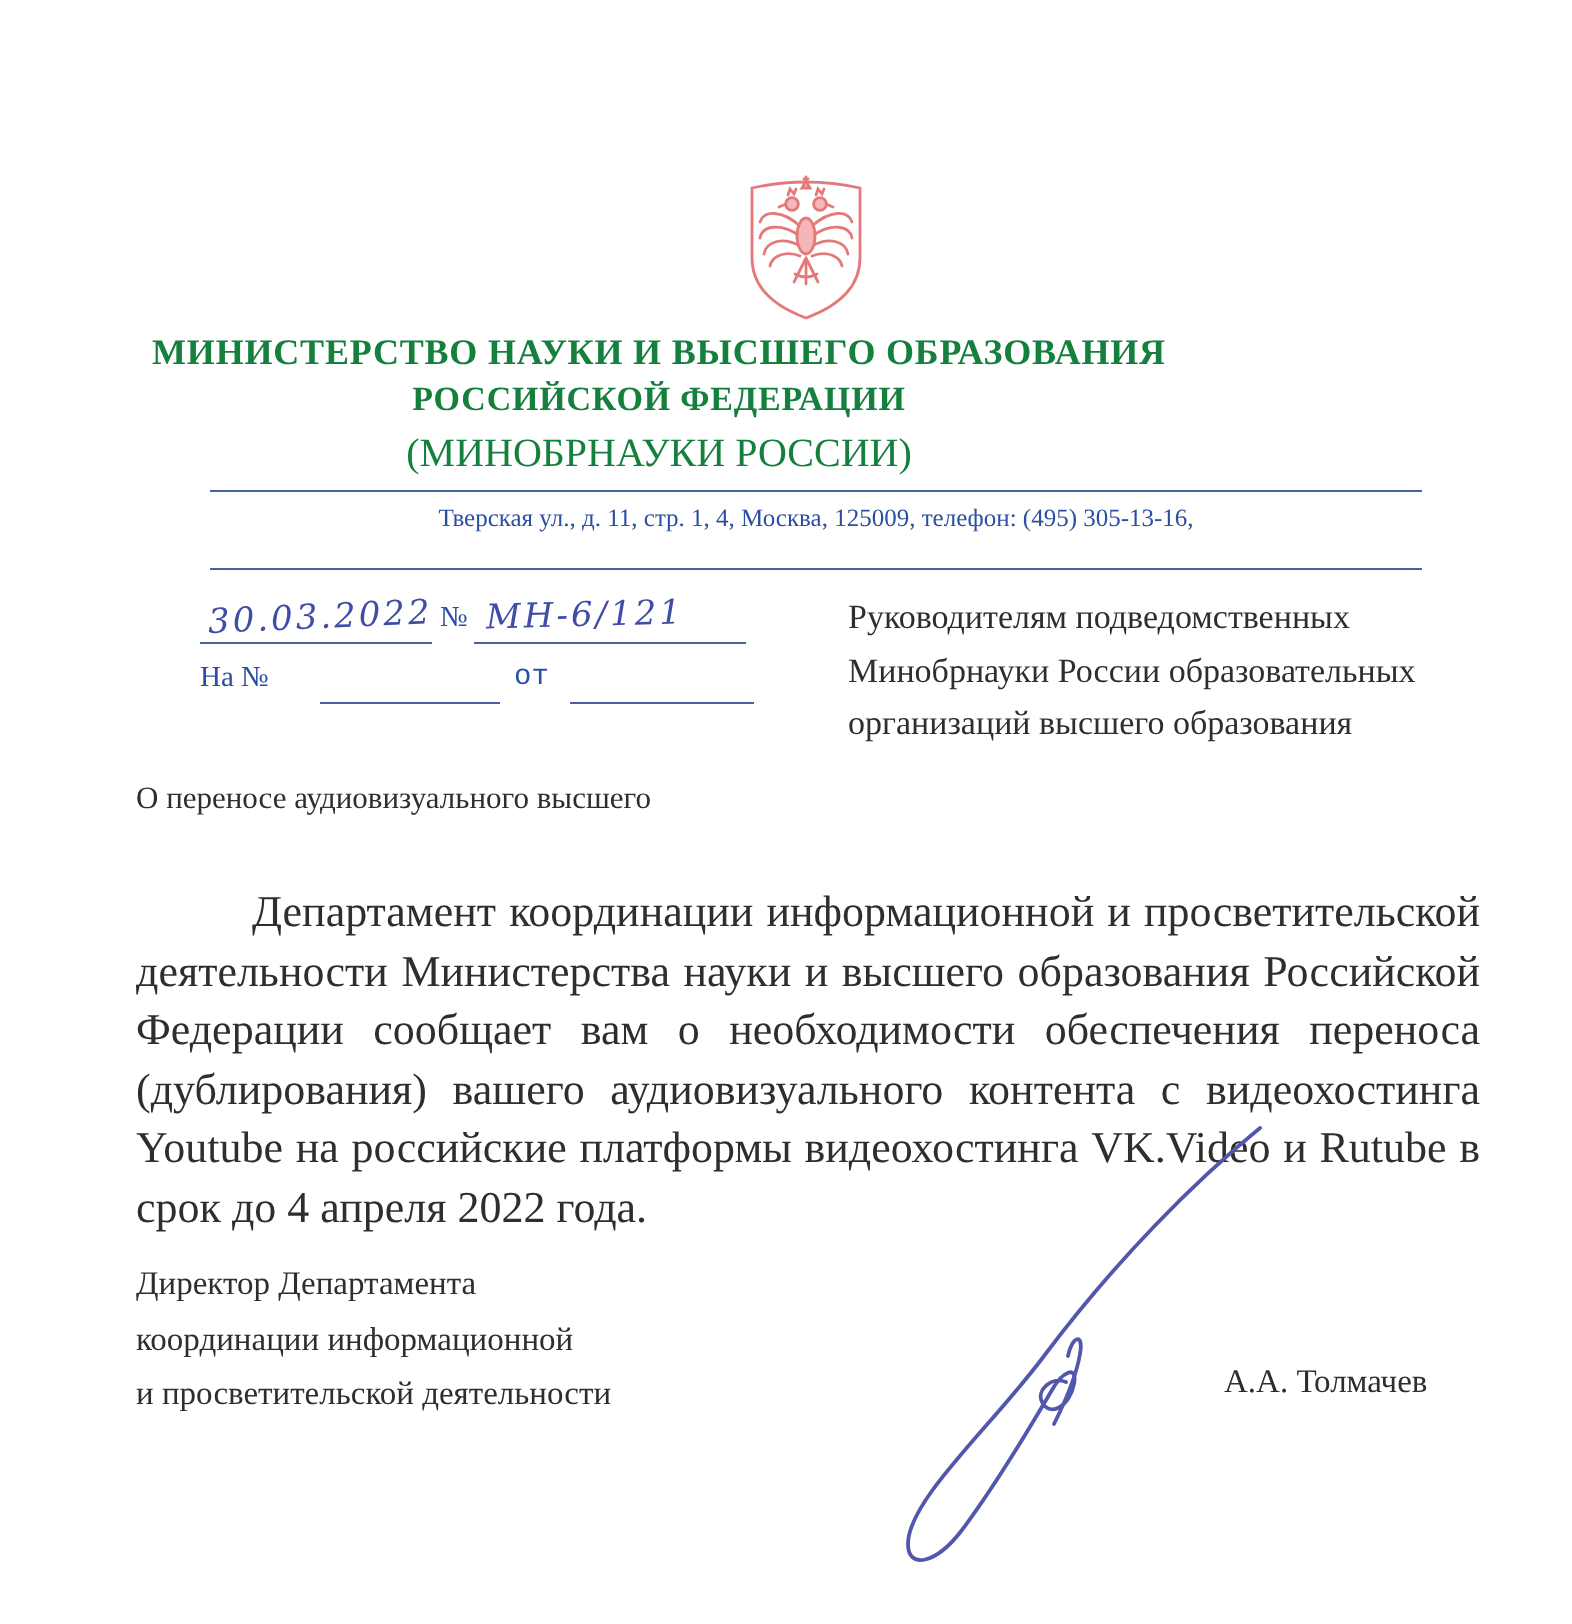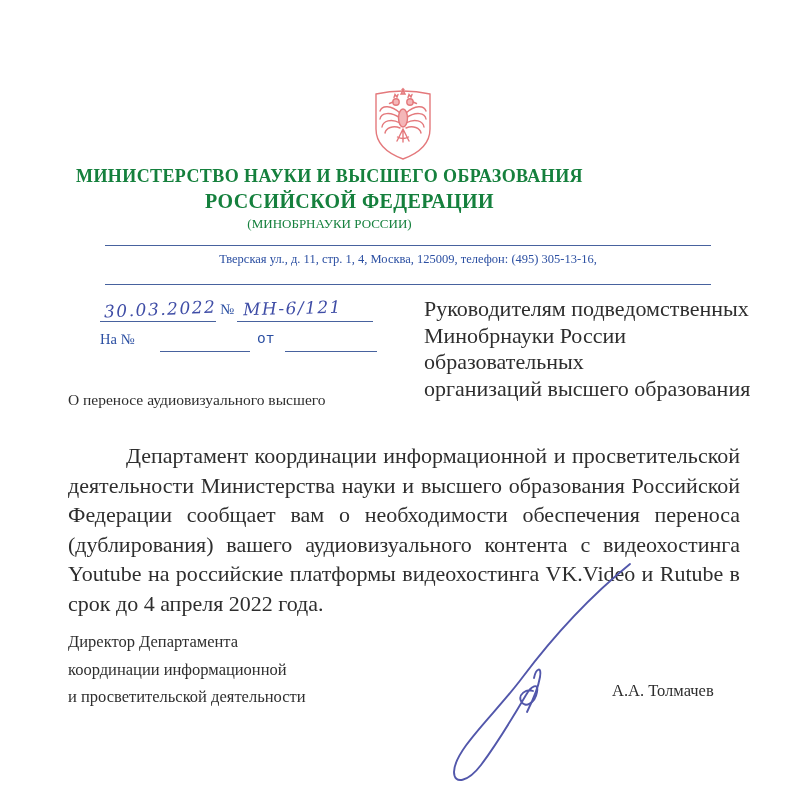--- a/index.html
+++ b/index.html
@@ -9,22 +9,22 @@
     background:#ffffff;
     font-family:"Liberation Serif", serif;
     color:#2e2e2e;
     overflow:hidden;
   }
   
   .emblem{position:absolute;left:372px;top:85px;width:62px;height:76px;}
   
   .head-line{position:absolute;left:0;width:659px;text-align:center;color:#15803d;}
   .min1{top:166px;font-size:18px;font-weight:bold;letter-spacing:.4px;}
-  .min2{top:190px;font-size:20px;font-weight:bold;letter-spacing:.4px;margin-left:20px;}
-  .min3{top:216px;font-size:13px;}
+  .min2{top:190px;font-size:17px;font-weight:bold;letter-spacing:.4px;}
+  .min3{top:216px;font-size:20px;}
   .rule{position:absolute;left:105px;width:606px;height:0;border-top:1.6px solid #47629e;}
   .rule1{top:245px;}
   .rule2{top:284px;}
   .addr{position:absolute;left:105px;width:606px;text-align:center;color:#2b4fa2;font-size:12.5px;line-height:16px;}
   .addr1{top:251px;}
   .addr2{top:267px;}
   
   .ref{position:absolute;color:#2b4fa2;font-size:14.5px;}
   .blank{position:absolute;border-bottom:1.3px solid #47629e;height:16px;}
   .hand{
@@ -35,21 +35,21 @@
   .hand-date{left:104px;top:299px;transform:rotate(-2.5deg);}
   .hand-num{left:243px;top:298px;transform:rotate(-1.5deg);}
   .num-sign{left:220px;top:301px;}
   .b-date{left:100px;top:305px;width:116px;}
   .b-num{left:237px;top:305px;width:136px;}
   .na{left:100px;top:331px;}
   .ot{left:257px;top:331px;font-family:Liberation Mono, monospace;}
   .b-reply{left:160px;top:335px;width:90px;}
   .b-from{left:285px;top:335px;width:92px;}
   
-  .recipient{position:absolute;left:424px;top:296px;width:340px;font-size:22px;line-height:26.5px;}
+  .recipient{position:absolute;left:424px;top:296px;width:340px;font-size:17px;line-height:26.5px;}
   
   .subject{position:absolute;left:68px;top:391px;font-size:15.5px;}
   .body-par{
     position:absolute;left:68px;top:441px;width:672px;
     font-size:22px;line-height:29.5px;
     text-align:justify;text-indent:58px;
   }
   
   .sig-title{position:absolute;left:68px;top:628px;font-size:16.5px;line-height:27.5px;}
   .sig-name{position:absolute;left:612px;top:681px;font-size:16.5px;white-space:nowrap;}

